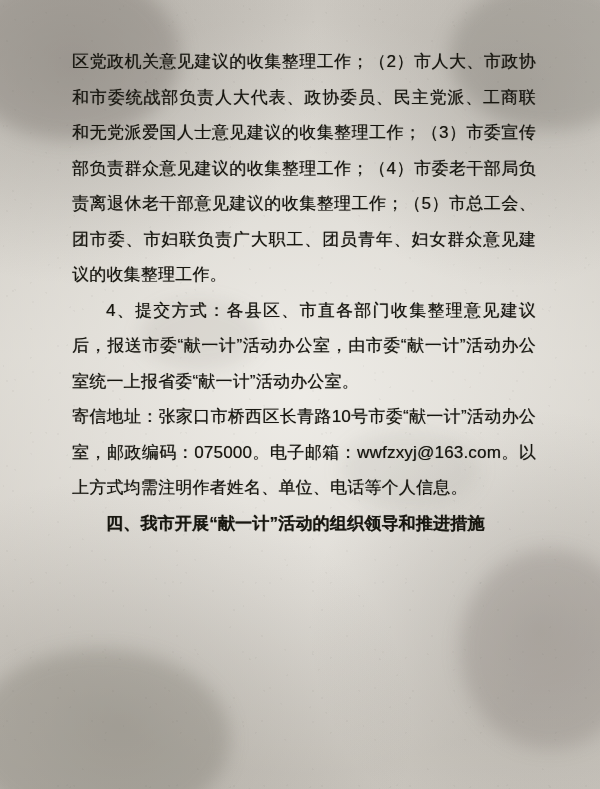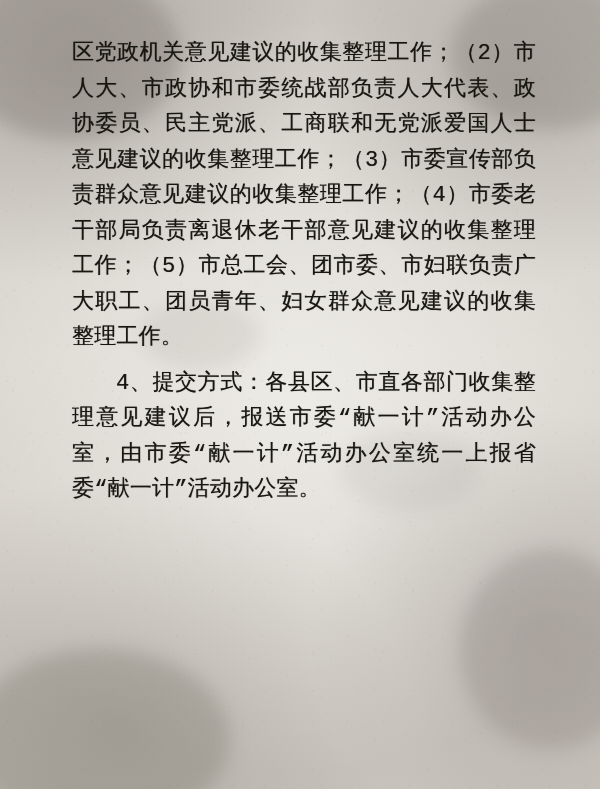--- a/index.html
+++ b/index.html
@@ -63,52 +63,53 @@
   .s1 { left: -40px; top: -30px; width: 220px; height: 170px; background: rgba(110,104,96,0.30); }
   .s2 { right: -50px; top: -20px; width: 200px; height: 150px; background: rgba(105,100,92,0.26); }
   .s3 { left: -30px; bottom: -40px; width: 260px; height: 180px; background: rgba(112,106,98,0.28); }
   .s4 { right: -40px; bottom: 40px; width: 180px; height: 200px; background: rgba(108,102,95,0.22); }
   .s5 { left: 140px; top: 300px; width: 120px; height: 70px; background: rgba(120,114,106,0.12); }
   .s6 { right: 120px; top: 430px; width: 140px; height: 80px; background: rgba(120,114,106,0.10); }
 
   .text-body {
     position: absolute;
     left: 72px;
-    top: 36px;
+    top: 44px;
     width: 464px;
     color: #17160f;
-    font-family: Liberation Mono, monospace;
-    font-size: 22px;
+    font-family: Liberation Sans, sans-serif;
+    font-size: 17px;
     line-height: 35.5px;
     letter-spacing: 0.2px;
     text-align: justify;
     text-justify: inter-ideograph;
     text-shadow: 0 0 1px rgba(0,0,0,0.35), 0.4px 0.3px 0.6px rgba(40,38,32,0.35);
   }
   .para {
     margin: 0;
     white-space: pre-wrap;
   }
   .indent {
     text-indent: 2em;
-    margin-top: 10px;
   }
   .bold {
     font-weight: 700;
   }
 </style>
 </head>
 <body>
 
 <div class="page">
   <div class="stain s1"></div>
   <div class="stain s2"></div>
   <div class="stain s3"></div>
   <div class="stain s4"></div>
   <div class="stain s5"></div>
   <div class="stain s6"></div>
   <div class="grain"></div>
 
   <div class="text-body">
     <p class="para">区党政机关意见建议的收集整理工作；（2）市人大、市政协和市委统战部负责人大代表、政协委员、民主党派、工商联和无党派爱国人士意见建议的收集整理工作；（3）市委宣传部负责群众意见建议的收集整理工作；（4）市委老干部局负责离退休老干部意见建议的收集整理工作；（5）市总工会、团市委、市妇联负责广大职工、团员青年、妇女群众意见建议的收集整理工作。</p>
     <p class="para indent">4、提交方式：各县区、市直各部门收集整理意见建议后，报送市委“献一计”活动办公室，由市委“献一计”活动办公室统一上报省委“献一计”活动办公室。</p>
+    <p class="para">寄信地址：张家口市桥西区长青路10号市委“献一计”活动办公室，邮政编码：075000。电子邮箱：wwfzxyj@163.com。以上方式均需注明作者姓名、单位、电话等个人信息。</p>
+    <p class="para indent bold">四、我市开展“献一计”活动的组织领导和推进措施</p>
   </div>
 </div>
 
 </body></html>

